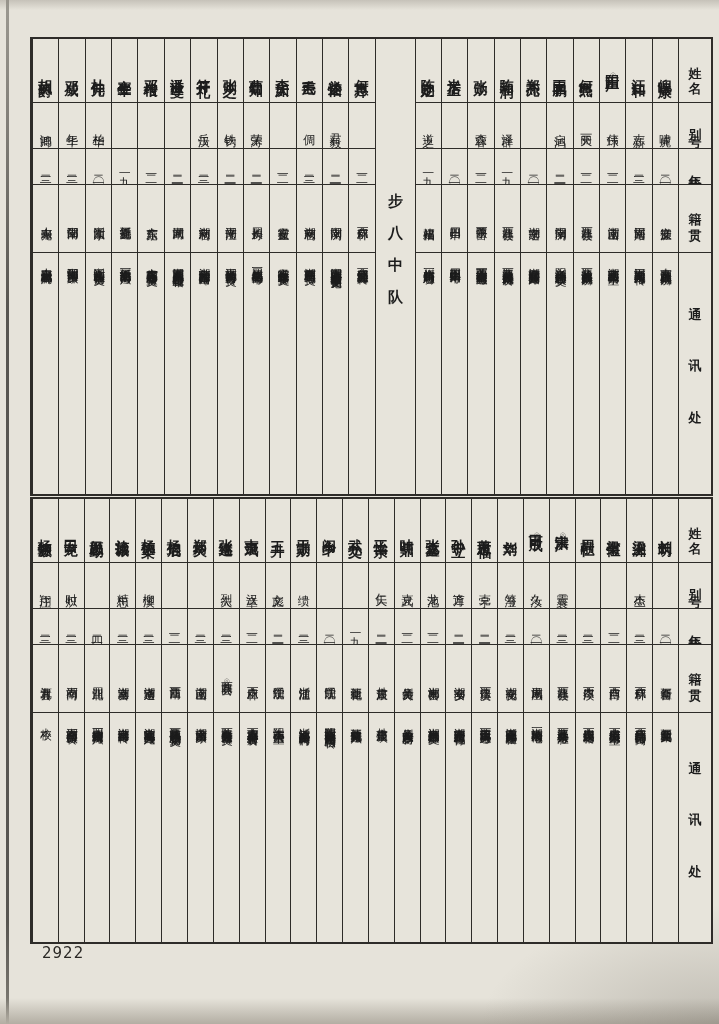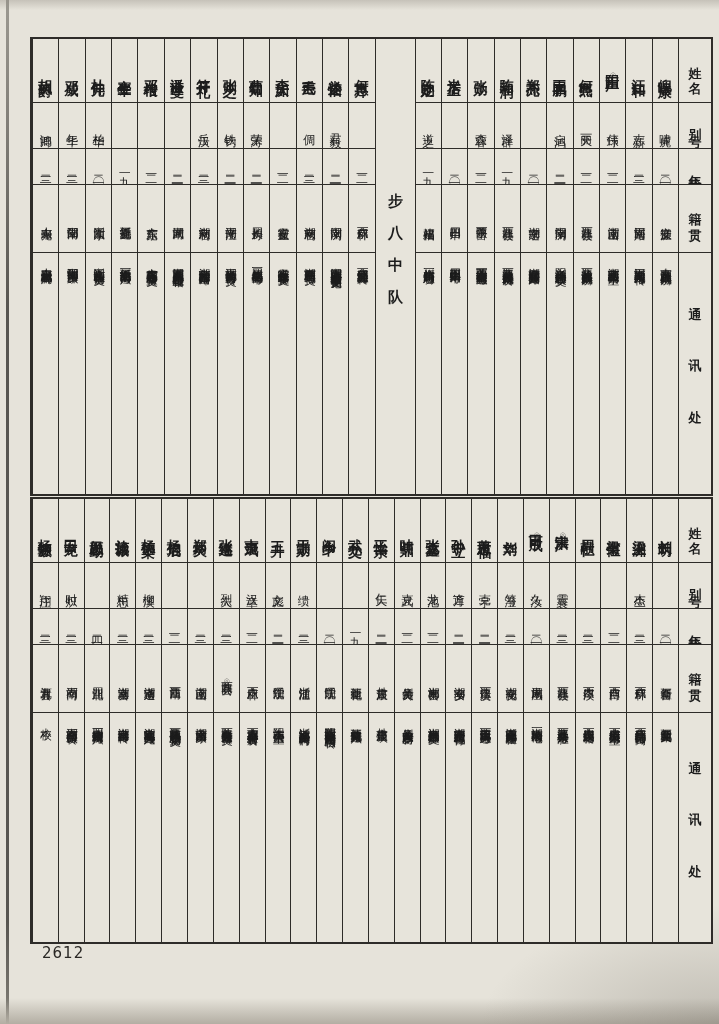--- a/index.html
+++ b/index.html
@@ -422,13 +422,13 @@
     </div>
     <div class="col person-col">
       <div class="cell name-cell">杨赣源</div>
       <div class="cell alias-cell">翔庄</div>
       <div class="cell age-cell">二三</div>
       <div class="cell native-cell">河北青县</div>
       <div class="cell addr-cell">本校</div>
     </div>
   </div>
 
-<div class="page-number">2612</div>
+<div class="page-number">2922</div>
 
 </body></html>

